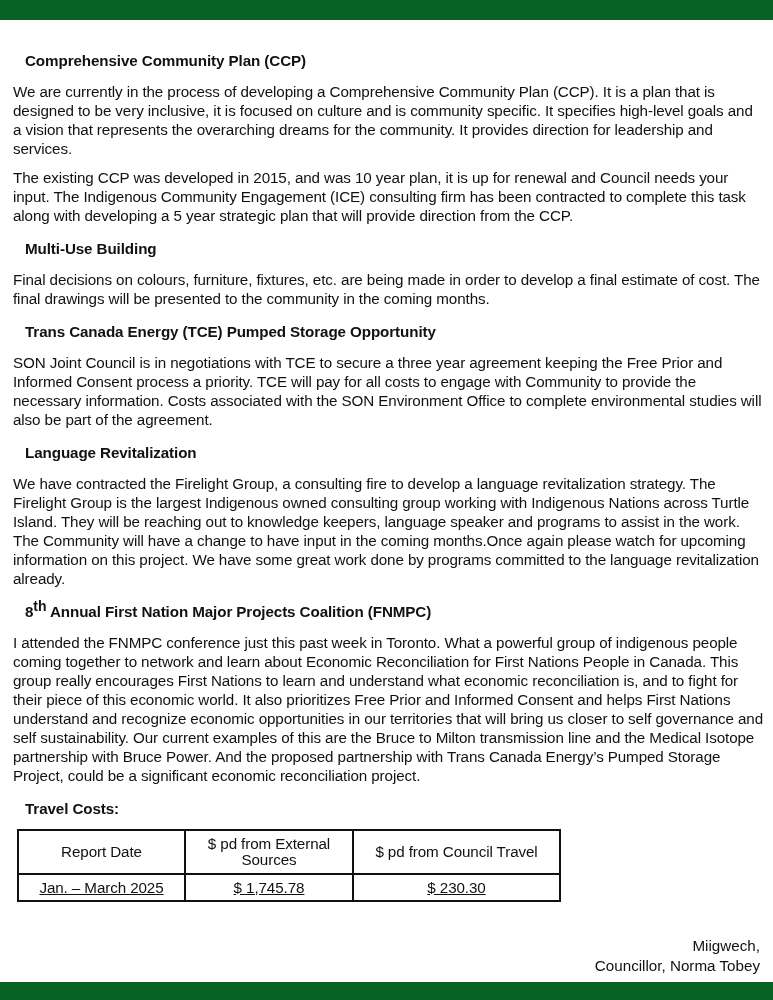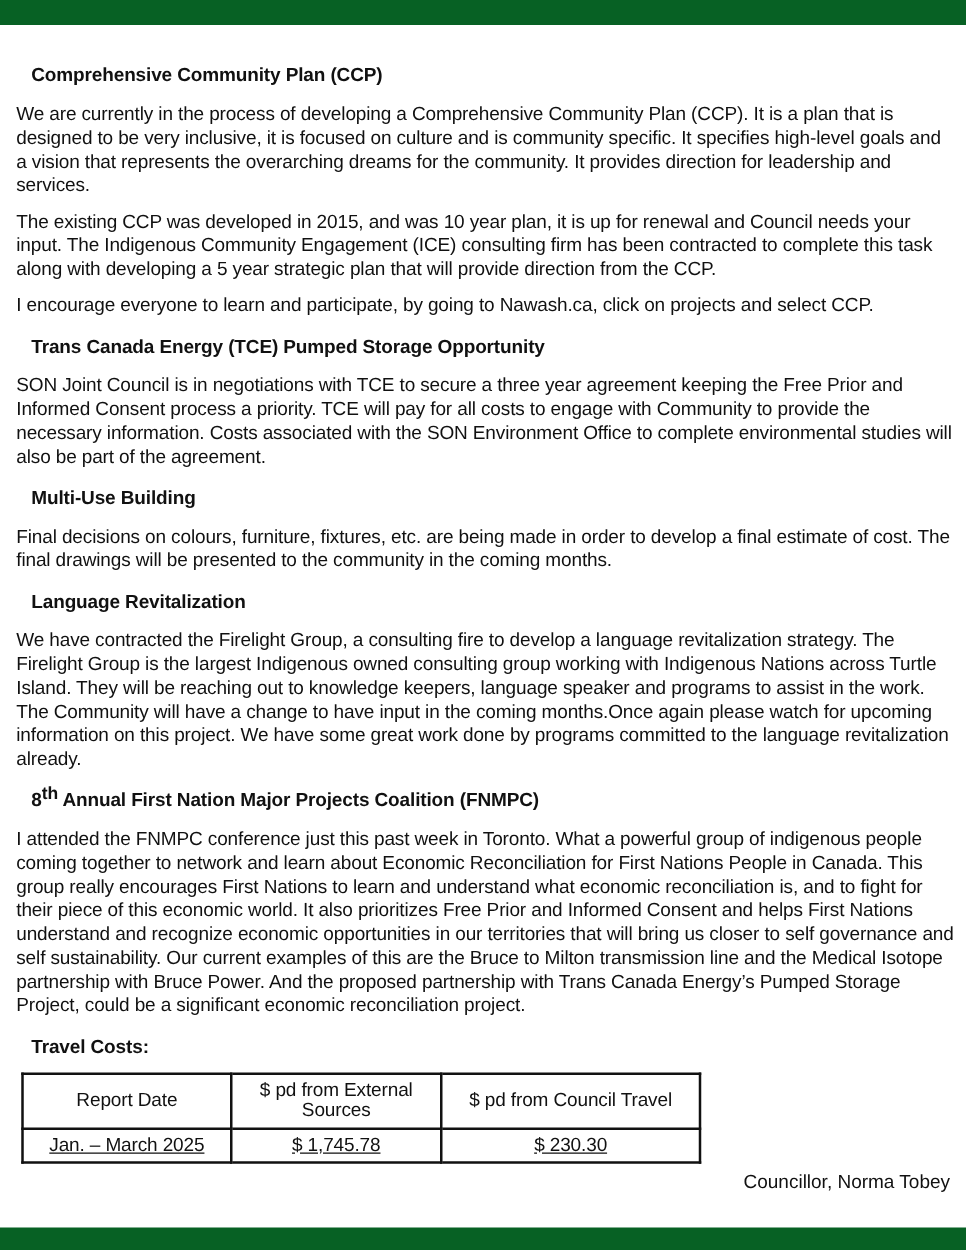--- a/index.html
+++ b/index.html
@@ -44,31 +44,30 @@
 <body>
 
 <div class="bar top"></div>
 
 <div class="content">
 
   <div class="section">
     <h2>Comprehensive Community Plan (CCP)</h2>
     <p>We are currently in the process of developing a Comprehensive Community Plan (CCP). It is a plan that is designed to be very inclusive, it is focused on culture and is community specific. It specifies high-level goals and a vision that represents the overarching dreams for the community. It provides direction for leadership and services.</p>
     <p>The existing CCP was developed in 2015, and was 10 year plan, it is up for renewal and Council needs your input. The Indigenous Community Engagement (ICE) consulting firm has been contracted to complete this task along with developing a 5 year strategic plan that will provide direction from the CCP.</p>
-    <p>I encourage everyone to learn and participate, by going to Nawash.ca, click on projects and select CCP.</p>
+  </div>
+
+  <div class="section">
+    <h2>Multi-Use Building</h2>
+    <p>Final decisions on colours, furniture, fixtures, etc. are being made in order to develop a final estimate of cost. The final drawings will be presented to the community in the coming months.</p>
   </div>
 
   <div class="section">
     <h2>Trans Canada Energy (TCE) Pumped Storage Opportunity</h2>
     <p>SON Joint Council is in negotiations with TCE to secure a three year agreement keeping the Free Prior and Informed Consent process a priority. TCE will pay for all costs to engage with Community to provide the necessary information. Costs associated with the SON Environment Office to complete environmental studies will also be part of the agreement.</p>
-  </div>
-
-  <div class="section">
-    <h2>Multi-Use Building</h2>
-    <p>Final decisions on colours, furniture, fixtures, etc. are being made in order to develop a final estimate of cost. The final drawings will be presented to the community in the coming months.</p>
   </div>
 
   <div class="section">
     <h2>Language Revitalization</h2>
     <p>We have contracted the Firelight Group, a consulting fire to develop a language revitalization strategy. The Firelight Group is the largest Indigenous owned consulting group working with Indigenous Nations across Turtle Island. They will be reaching out to knowledge keepers, language speaker and programs to assist in the work. The Community will have a change to have input in the coming months.Once again please watch for upcoming information on this project. We have some great work done by programs committed to the language revitalization already.</p>
   </div>
 
   <div class="section">
     <h2><span>8</span><sup>th</sup><span> Annual First Nation Major Projects Coalition (FNMPC)</span></h2>
     <p>I attended the FNMPC conference just this past week in Toronto. What a powerful group of indigenous people coming together to network and learn about Economic Reconciliation for First Nations People in Canada. This group really encourages First Nations to learn and understand what economic reconciliation is, and to fight for their piece of this economic world. It also prioritizes Free Prior and Informed Consent and helps First Nations understand and recognize economic opportunities in our territories that will bring us closer to self governance and self sustainability. Our current examples of this are the Bruce to Milton transmission line and the Medical Isotope partnership with Bruce Power. And the proposed partnership with Trans Canada Energy’s Pumped Storage Project, could be a significant economic reconciliation project.</p>
@@ -89,16 +88,17 @@
           <td>Jan. – March 2025</td>
           <td>$ 1,745.78</td>
           <td>$ 230.30</td>
         </tr>
       </tbody>
     </table>
   </div>
 </div>
 
 <div class="signoff">
+  <div>Miigwech,</div>
   <div>Councillor, Norma Tobey</div>
 </div>
 
 <div class="bar bottom"></div>
 
 </body></html>

